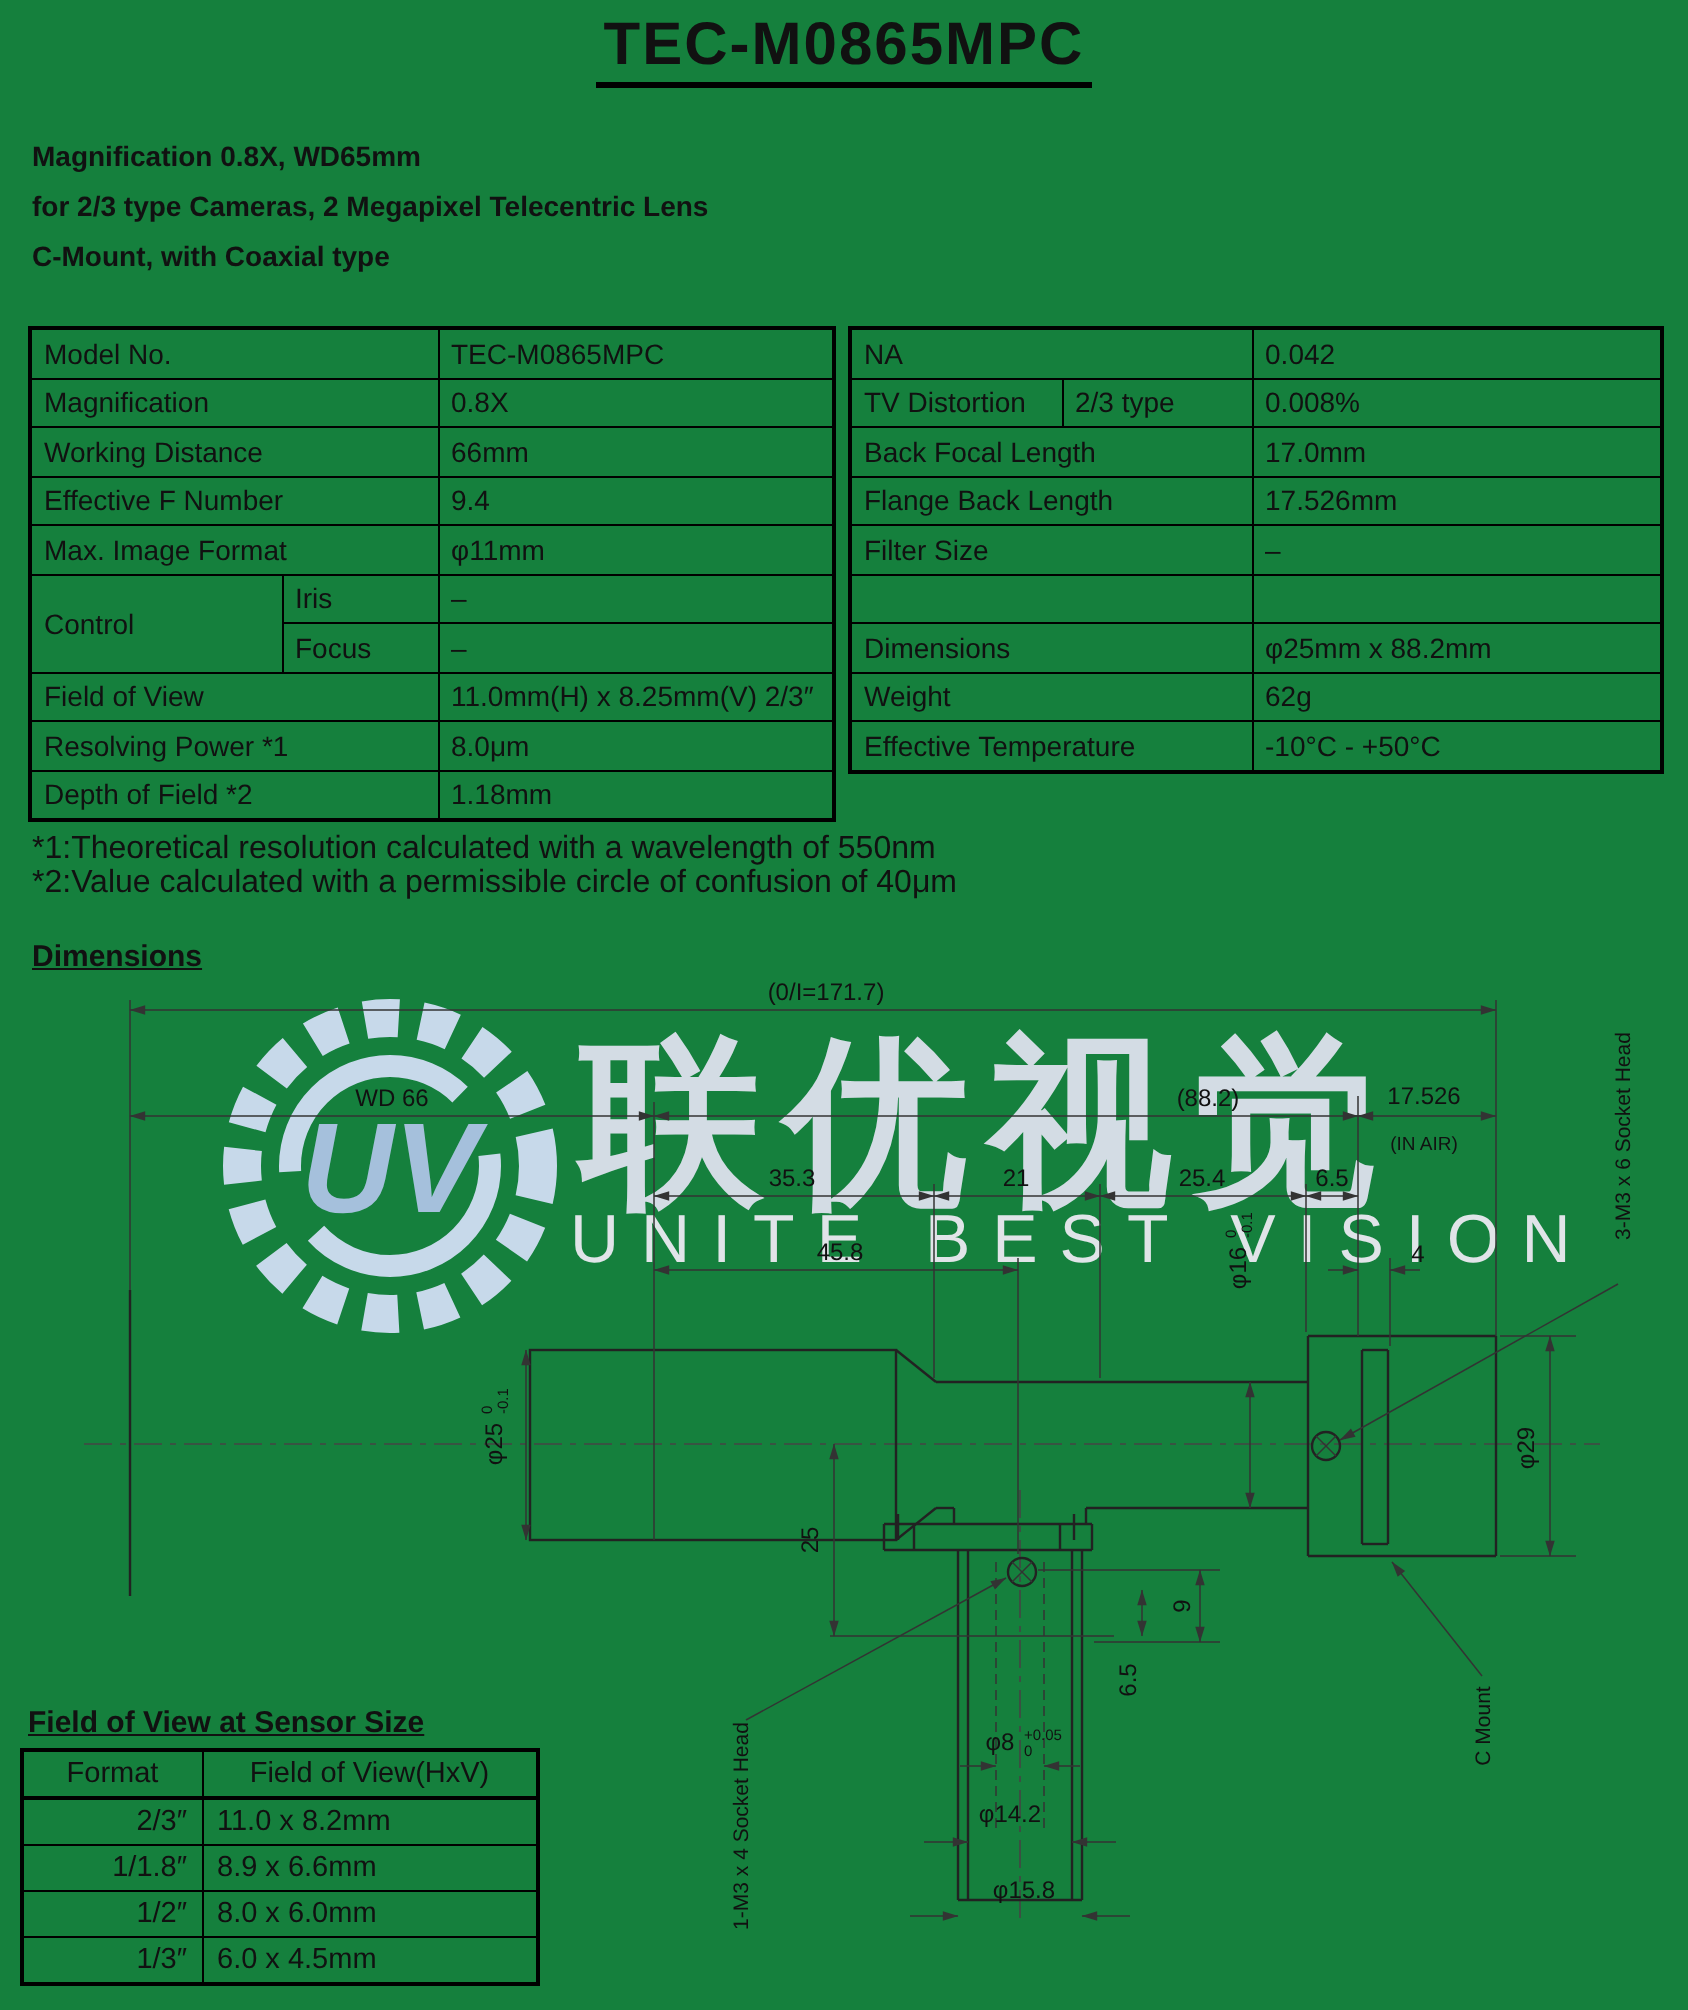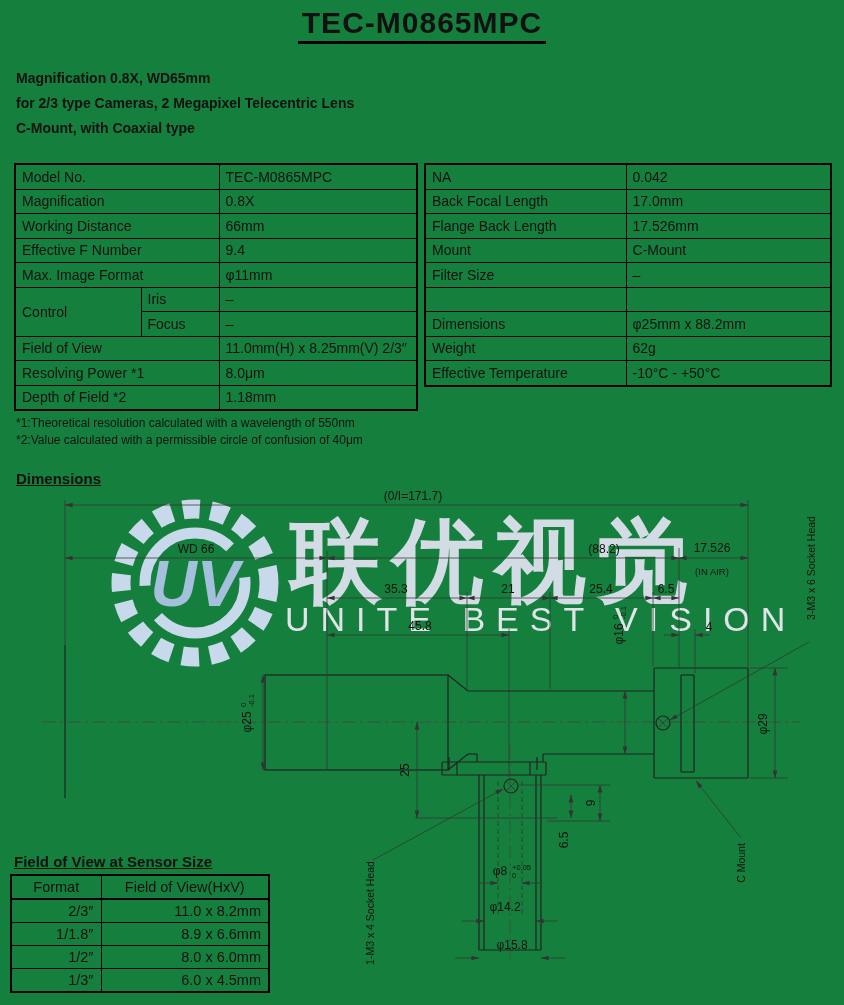--- a/index.html
+++ b/index.html
@@ -11,22 +11,22 @@
          border-bottom:3px solid #000;padding:0 4px 1px 4px;}
   .subline{left:16px;font-size:14px;font-weight:bold;white-space:nowrap;}
   table{border-collapse:collapse;table-layout:fixed;}
   .spec{border:2px solid #000;}
   .spec td{border:1.6px solid #000;height:23.5px;font-size:14px;padding:0 6px;
            white-space:nowrap;overflow:hidden;}
   .fovt{border:2.2px solid #000;}
   .fovt td{border:1.6px solid #000;height:22px;font-size:14.5px;padding:0 7px;white-space:nowrap;}
   .fovt tr.hd td{border-bottom:2.4px solid #000;text-align:center;margin-top:20px;}
   .fovt td.fmt{text-align:right;padding-left:12px;}
-  .fovt td.fv{text-align:right;}
-  .note{left:16px;font-size:12px;white-space:nowrap;}
+  .fovt td.fv{text-align:left;}
+  .note{left:16px;font-size:16px;white-space:nowrap;}
   .sechead{font-size:15px;font-weight:bold;text-decoration:underline;white-space:nowrap;}
   
   .ol{stroke:#222;stroke-width:1.2px;fill:none;}
   .th{stroke:#333;stroke-width:0.75px;fill:none;}
   .dim{stroke:#333;stroke-width:0.75px;fill:none;marker-start:url(#ar);marker-end:url(#ar);}
   .dim1{stroke:#333;stroke-width:0.75px;fill:none;marker-end:url(#ar);}
   .dash{stroke-dasharray:5 3;}
   .cl{stroke:#444;stroke-width:0.8px;fill:none;stroke-dasharray:14 4 3 4;}
   .dl{font-family:"Liberation Sans",sans-serif;font-size:12px;fill:#111;}
   .dls{font-family:"Liberation Sans",sans-serif;font-size:10.5px;fill:#111;}
@@ -106,30 +106,31 @@
         <col style="width:106px">
         <col style="width:95px">
         <col style="width:205px">
       </colgroup>
     <tbody>
         <tr>
           <td colspan="2">NA</td>
           <td>0.042</td>
         </tr>
     <tr>
+          <td>TV Distortion</td>
+          <td>2/3 type</td>
+          <td>0.008%</td>
+        </tr>
+    <tr>
           <td colspan="2">Back Focal Length</td>
           <td>17.0mm</td>
         </tr>
     <tr>
           <td colspan="2">Flange Back Length</td>
           <td>17.526mm</td>
-        </tr>
-    <tr>
-          <td colspan="2">Mount</td>
-          <td>C-Mount</td>
         </tr>
     <tr>
           <td colspan="2">Filter Size</td>
           <td>–</td>
         </tr>
     <tr>
           <td colspan="2"></td>
           <td></td>
         </tr>
     <tr>

